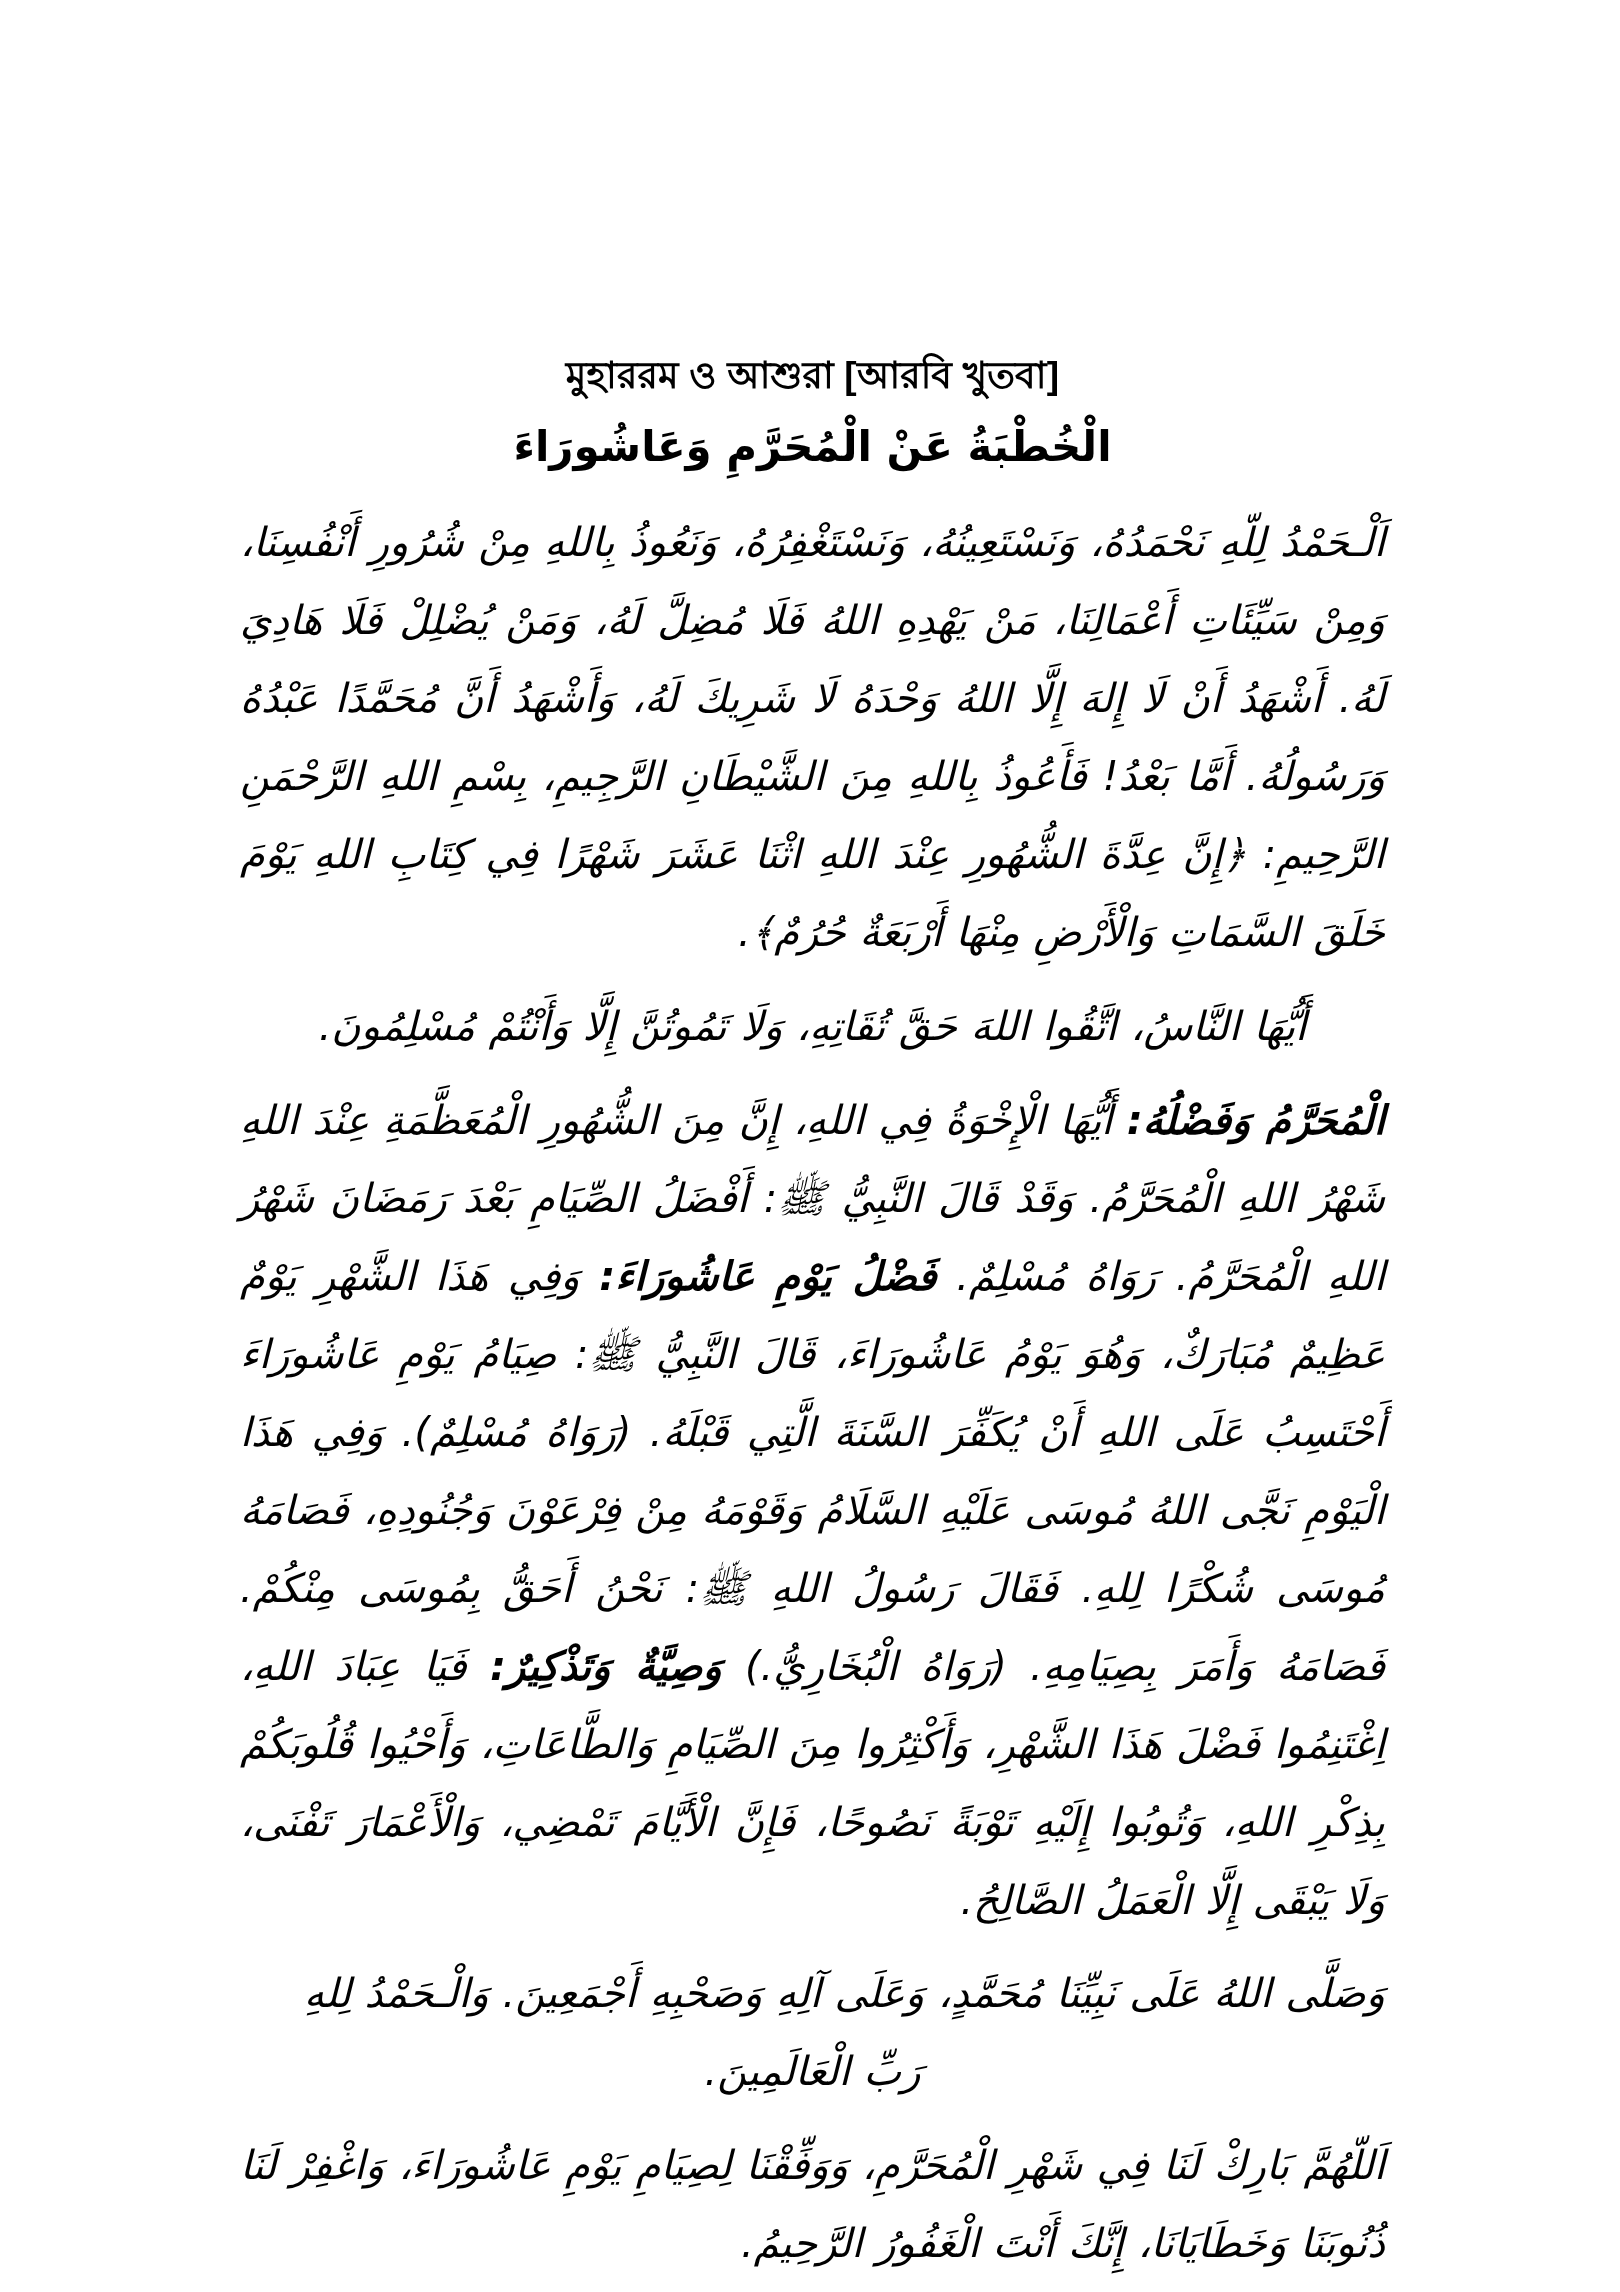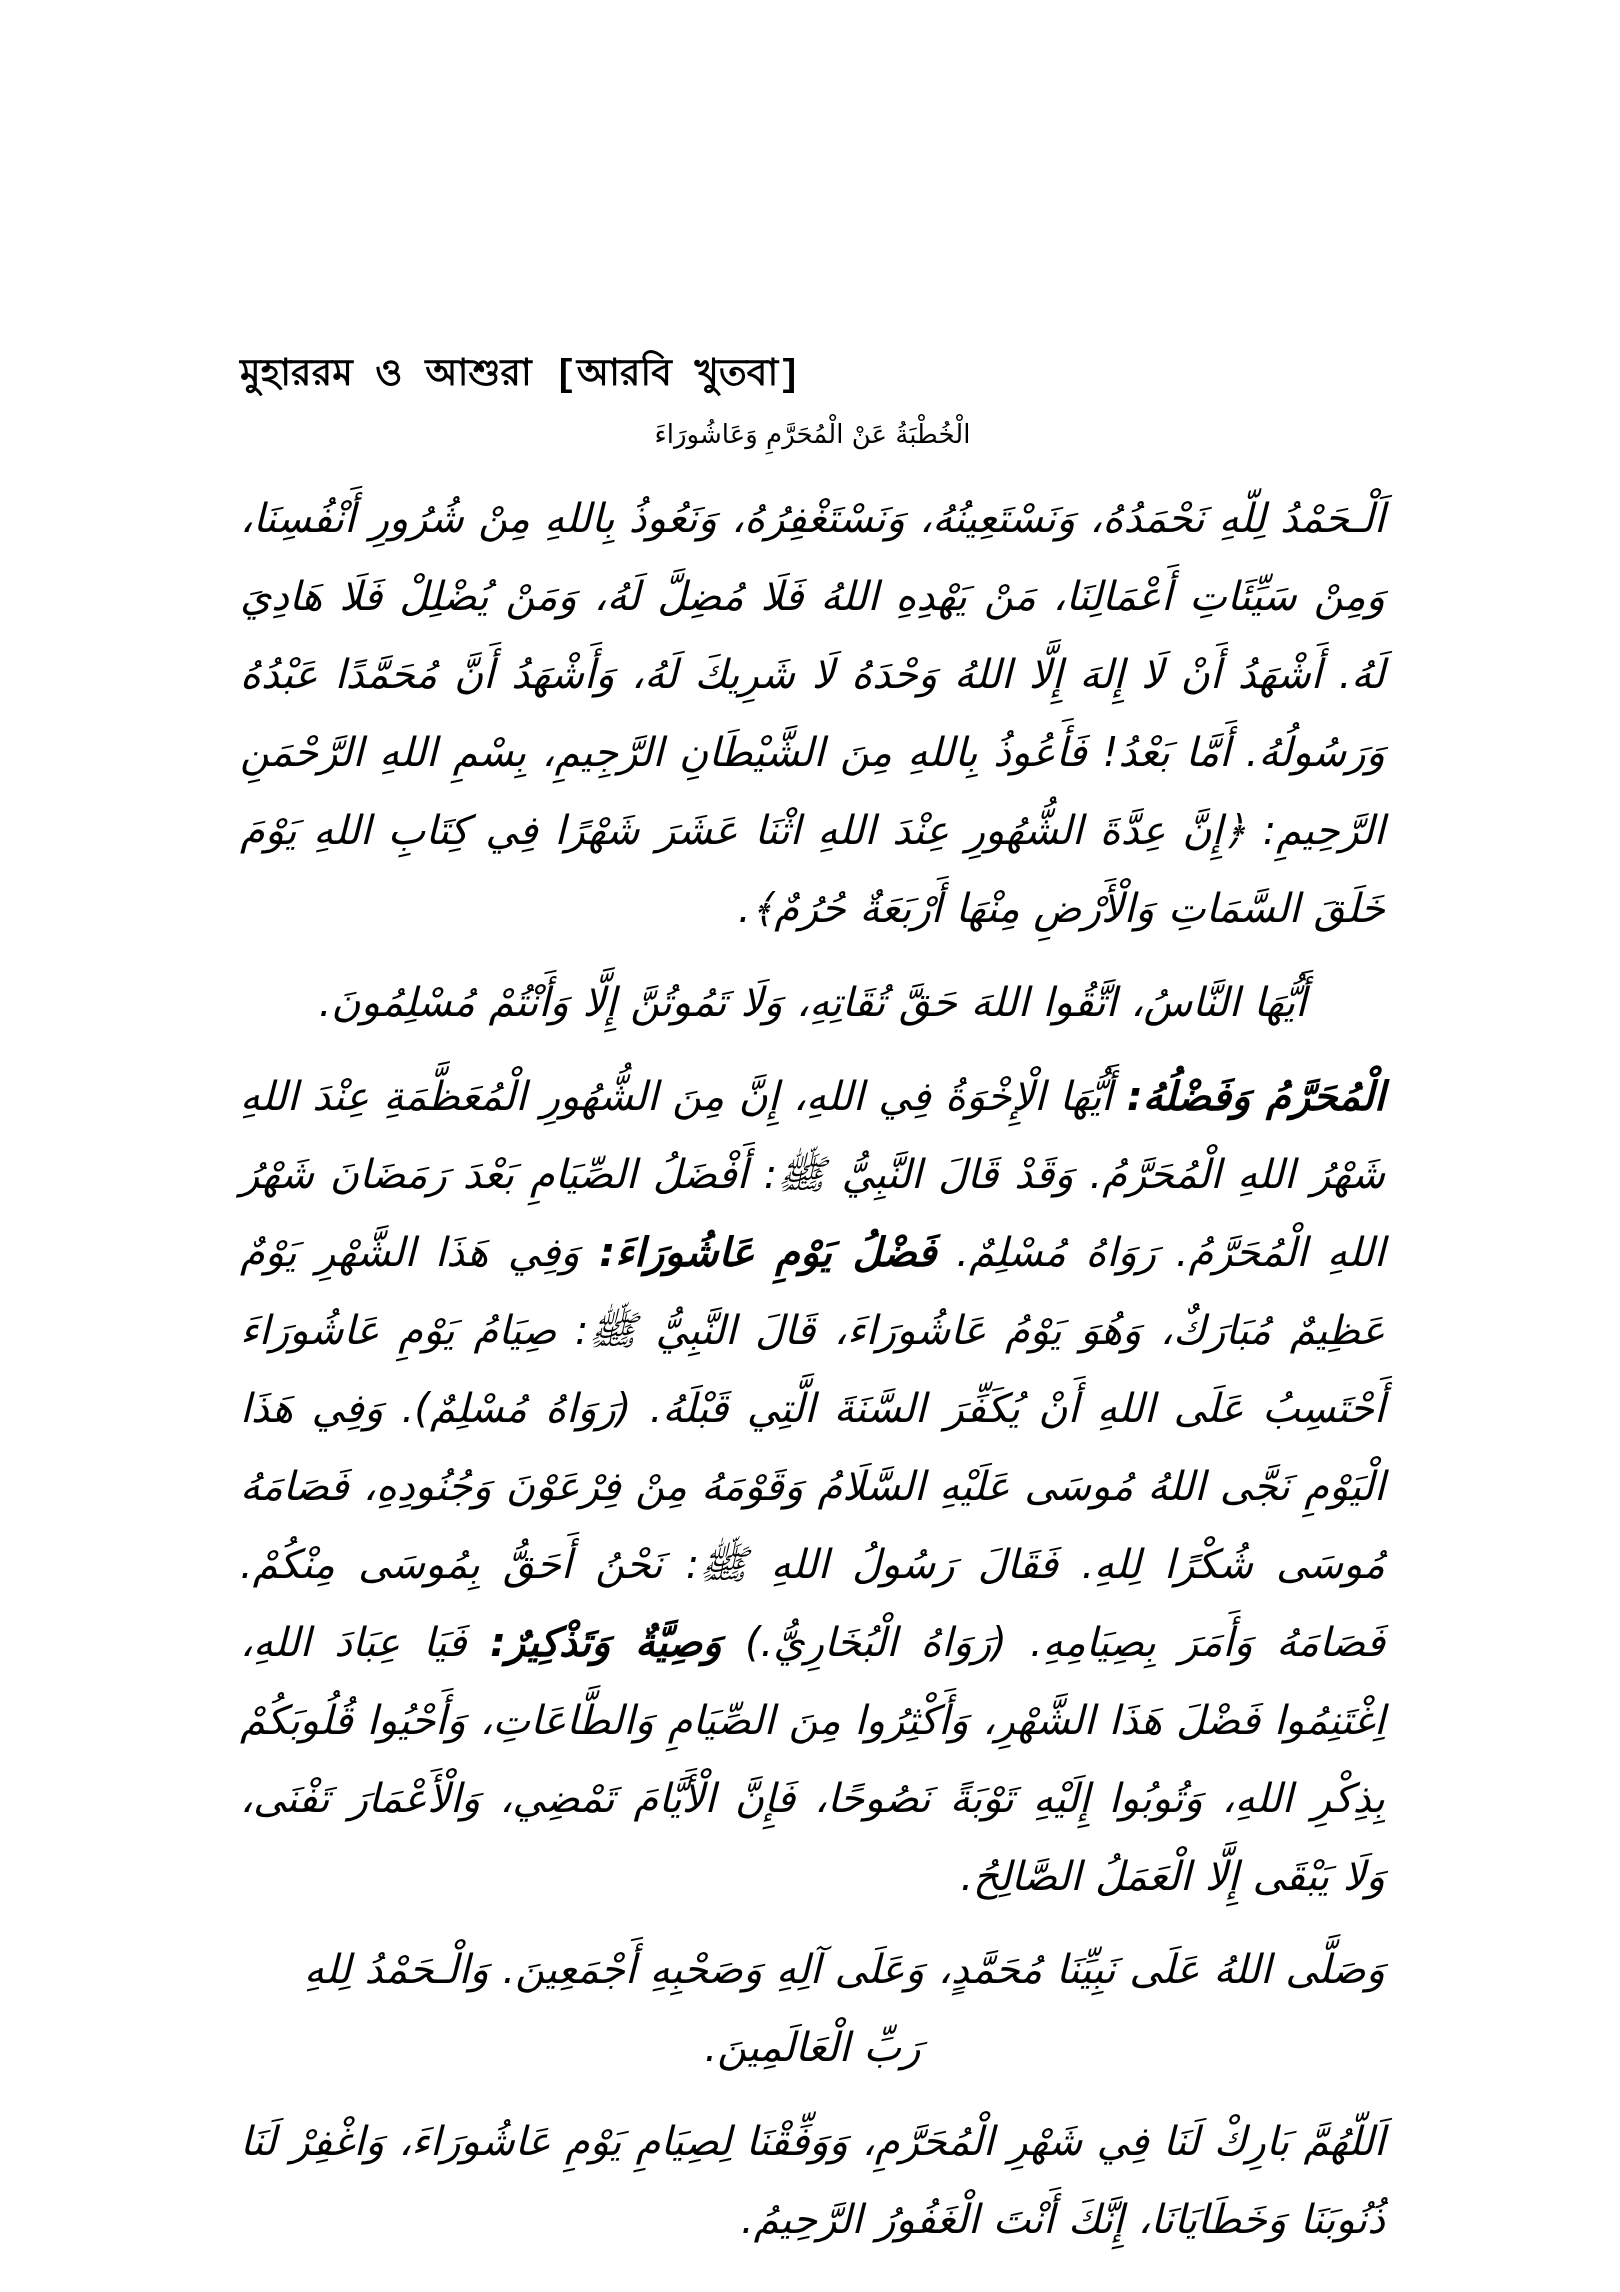--- a/index.html
+++ b/index.html
@@ -27,37 +27,38 @@
 
   .content {
     position: absolute;
     left: 240px;
     top: 351px;
     width: 1145px;
   }
 
   
   .doc-title {
-    font-family: Liberation Mono, monospace;
+    text-align: center;
+    font-family: Liberation Sans, sans-serif;
     font-weight: bold;
     font-size: 37px;
     line-height: 1.35;
     letter-spacing: 0.2px;
     margin: 0 0 13.7px 0;
     direction: ltr;
     unicode-bidi: isolate;
   }
 
   .doc-subtitle {
     text-align: center;
     direction: rtl;
     unicode-bidi: isolate;
     font-family: "DejaVu Sans", sans-serif;
-    font-weight: normal;
-    font-size: 26px;
+    font-weight: bold;
+    font-size: 42px;
     line-height: 1.5;
     margin: 0 0 25.5px 0;
   }
 
   
   .ar {
     direction: rtl;
     unicode-bidi: isolate;
     text-align: justify;
     text-align-last: center;

